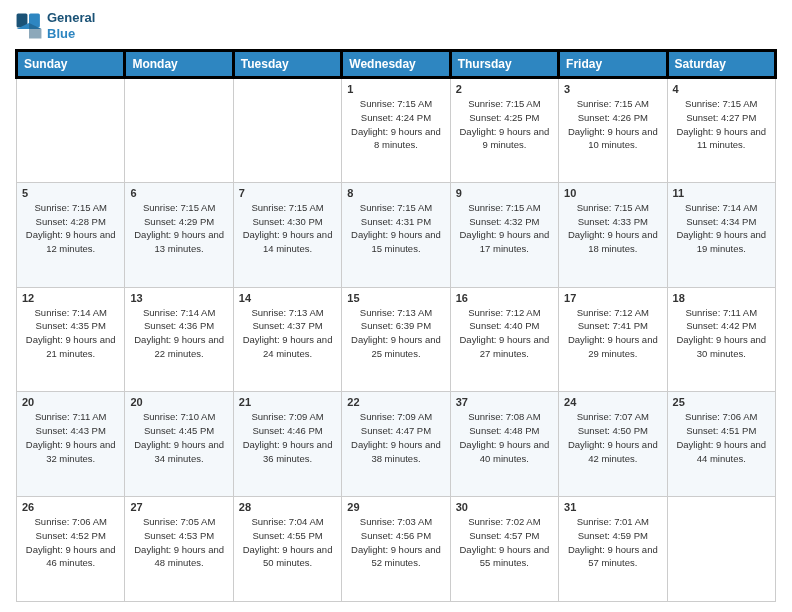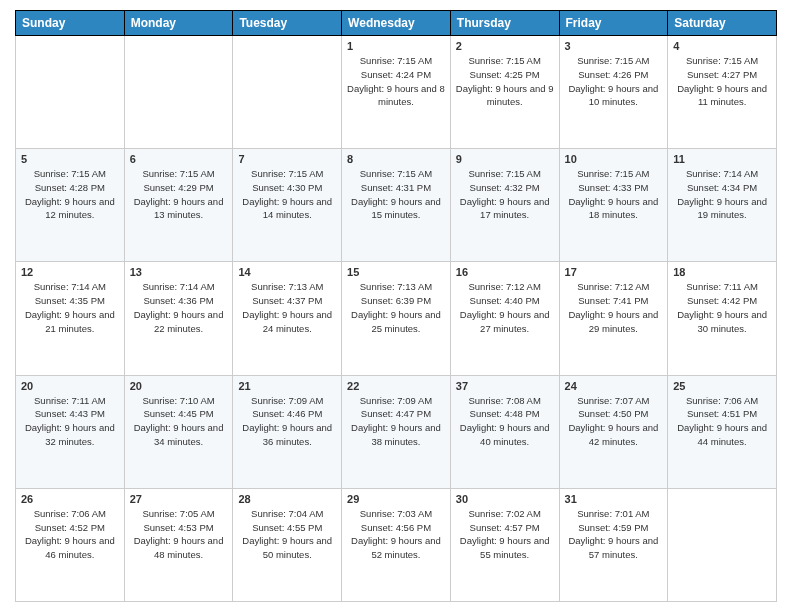--- a/index.html
+++ b/index.html
@@ -59,21 +59,21 @@
       border-collapse: collapse;
       width: 100%;
       table-layout: fixed;
     }
     .calendar th {
       background: #2e86c1;
       color: white;
       text-align: left;
       padding: 5px 6px;
       font-size: 12px;
-      border: 1px solid #000000;
+      border: 3px solid #000000;
     }
     .calendar td {
       border: 1px solid #ccc;
       vertical-align: top;
       padding: 4px 5px;
       font-size: 9.5px;
       color: #333;
       height: 80px;
     }
     .calendar td.empty {
@@ -95,20 +95,38 @@
     .day-info {
       line-height: 1.45;
       font-size: 9.5px;
       text-align: center;
     }
   </style>
 </head>
 <body>
 
 <div class="page">
+  <div class="header">
+    <div class="logo">
+      <svg class="logo-icon" viewBox="0 0 36 36">
+        <rect x="2" y="2" width="14" height="18" rx="2" fill="#1a5276"></rect>
+        <rect x="18" y="2" width="14" height="18" rx="2" fill="#2e86c1"></rect>
+        <polygon points="2,22 18,14 34,22" fill="#2e86c1"></polygon>
+        <polygon points="18,14 34,22 34,34 18,34" fill="#1a5276" opacity="0.5"></polygon>
+      </svg>
+      <div class="logo-text">
+        <div>General</div>
+        <div><span>Blue</span></div>
+      </div>
+    </div>
+    <div class="title-section">
+      <div class="month-title"></div>
+      <div class="location"></div>
+    </div>
+  </div>
 
   <table class="calendar">
     <thead>
       <tr>
       <th>Sunday</th>
           <th>Monday</th>
           <th>Tuesday</th>
           <th>Wednesday</th>
           <th>Thursday</th>
           <th>Friday</th>

